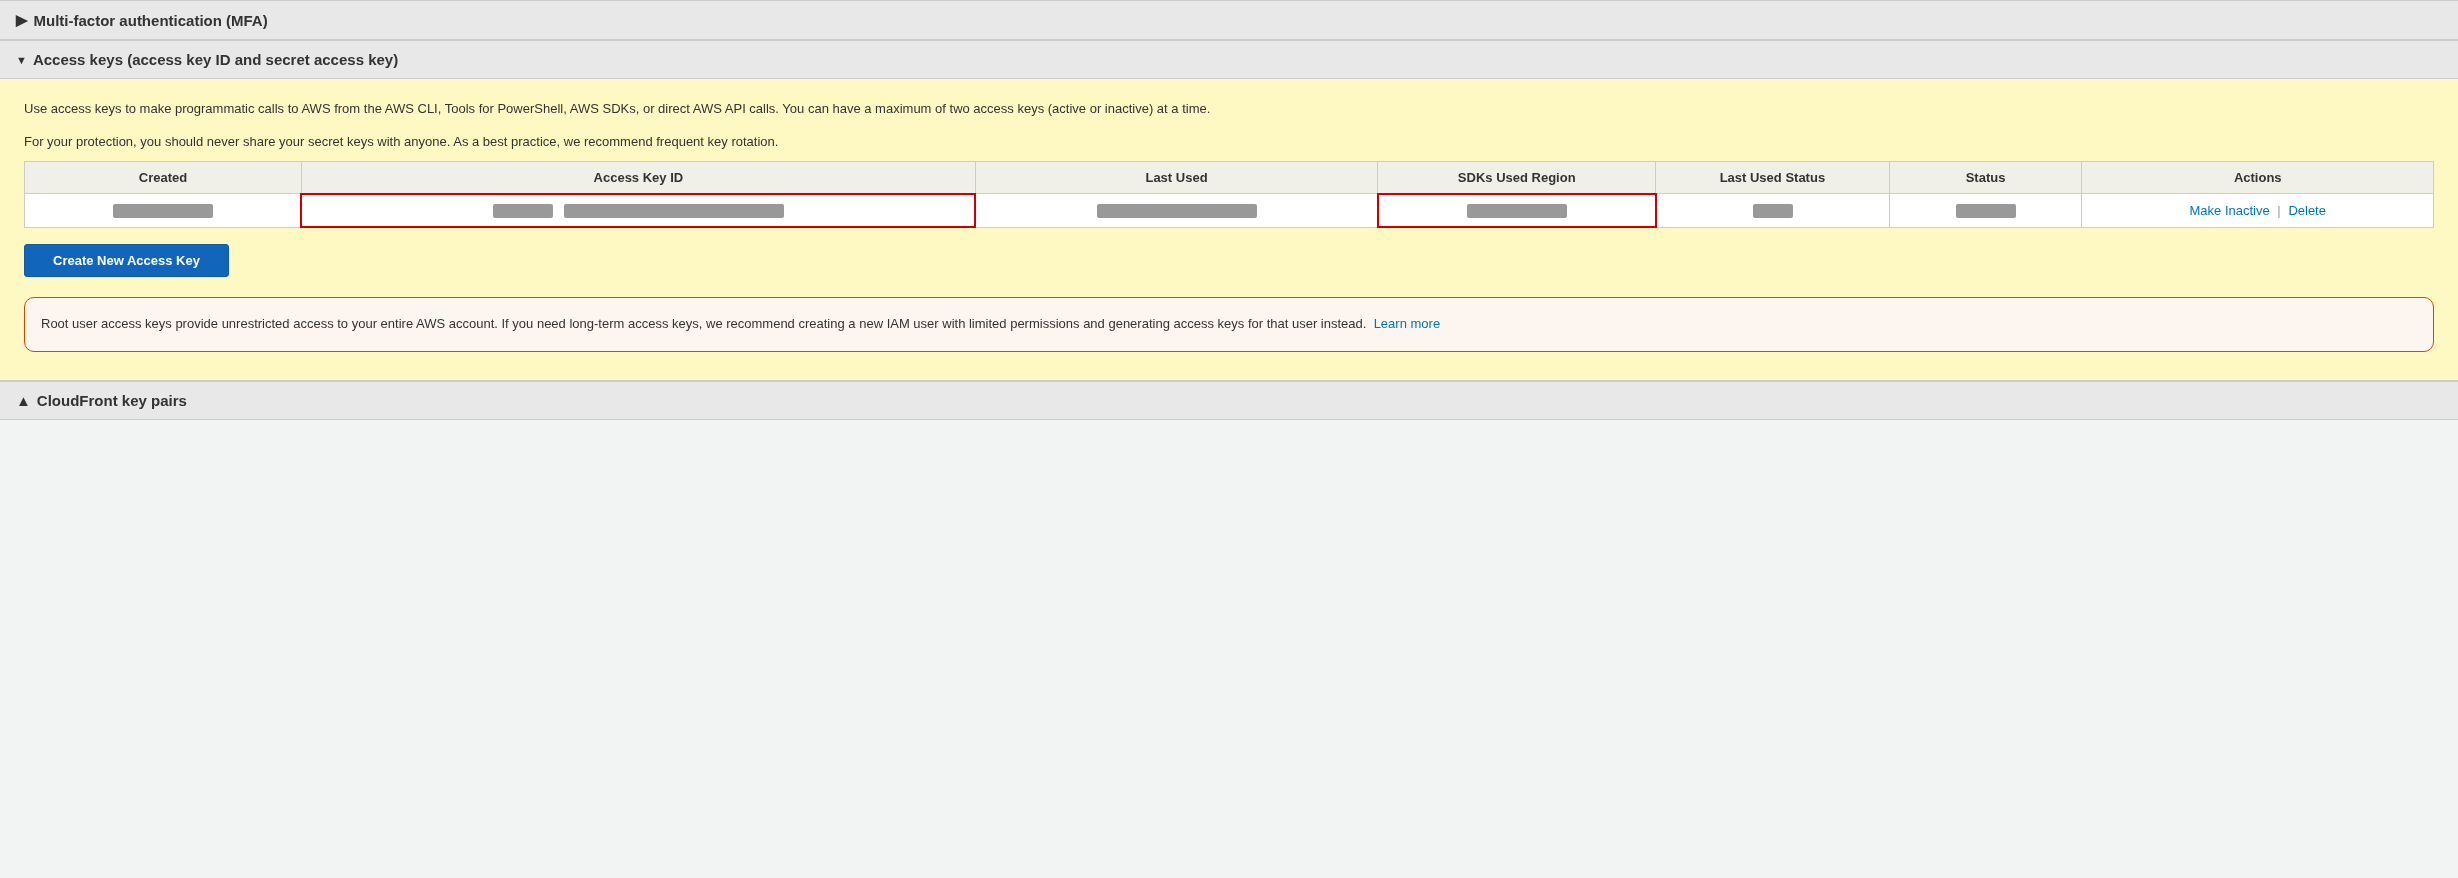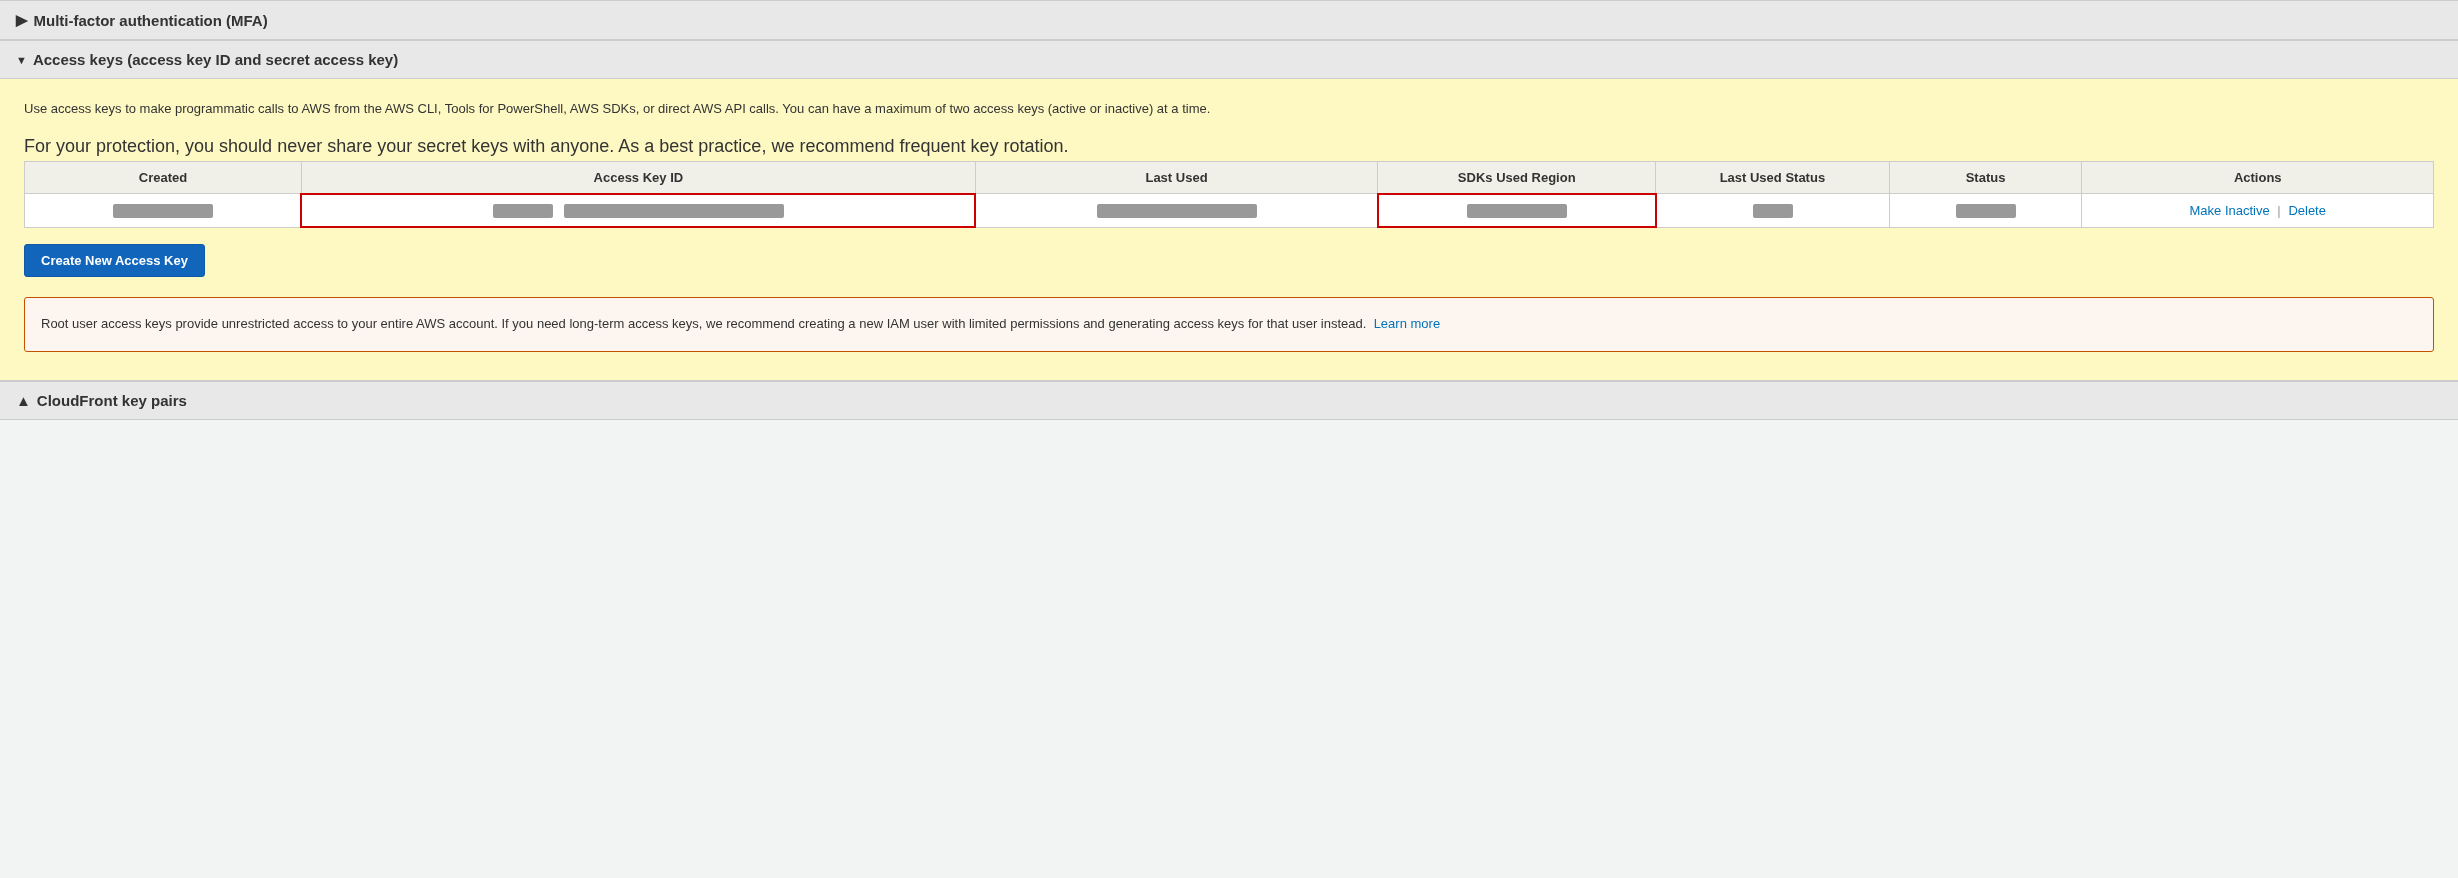--- a/index.html
+++ b/index.html
@@ -35,22 +35,23 @@
     }
 
     .description-text {
       margin-bottom: 12px;
       line-height: 1.6;
       font-size: 13px;
       color: #333;
     }
 
     .protection-text {
-      line-height: 1.6;
-      font-size: 18px;
+      margin-bottom: 8px;
+      line-height: 1.6;
+      font-size: 13px;
       color: #333;
     }
 
     .warning-text {
       color: #c45000;
       font-weight: bold;
       font-size: 13px;
       margin-bottom: 16px;
       line-height: 1.6;
     }
@@ -108,31 +109,31 @@
     .redacted-sm { width: 60px; }
     .redacted-md { width: 100px; }
     .redacted-lg { width: 160px; }
     .redacted-xl { width: 220px; }
     .redacted-xs { width: 40px; }
 
     .create-key-btn {
       background: #1166bb;
       color: #fff;
       border: 1px solid #0e5aa8;
-      padding: 8px 16px;
+      padding: 8px 28px;
       font-size: 13px;
       font-weight: bold;
       cursor: pointer;
       border-radius: 3px;
       margin-bottom: 20px;
     }
 
     .warning-box {
       border: 1px solid #c45000;
-      border-radius: 3px;
+      border-radius: 10px;
       padding: 16px;
       background: #fdf6f0;
       color: #333;
       font-size: 13px;
       line-height: 1.6;
       margin-bottom: 8px;
     }
 
     .warning-box a {
       color: #0073bb;

